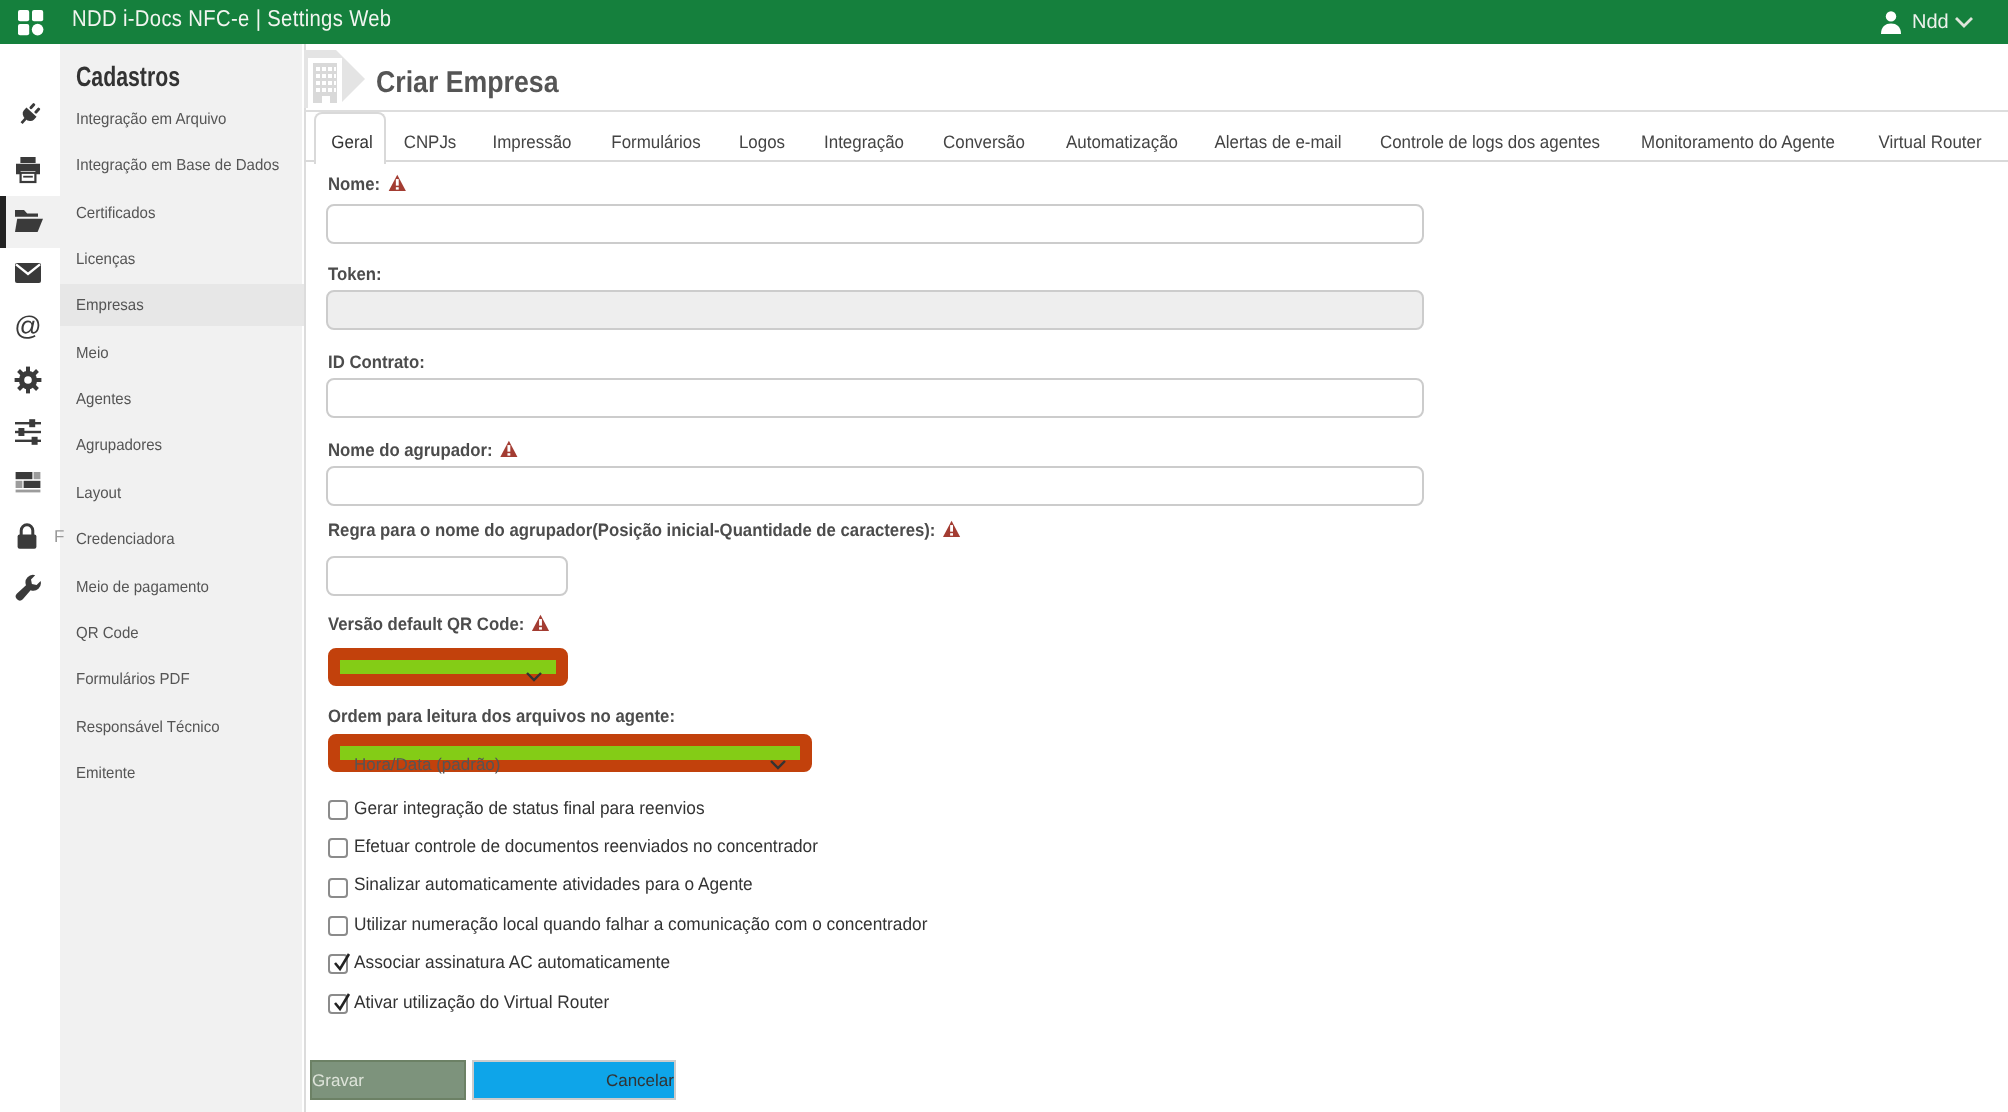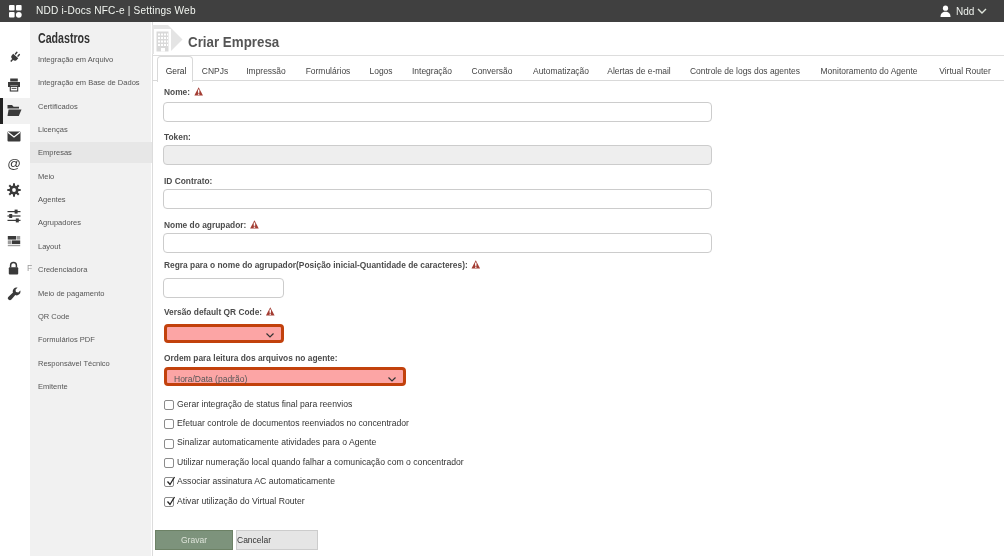--- a/index.html
+++ b/index.html
@@ -1,48 +1,48 @@
 <!DOCTYPE html>
 <html><head>
 <meta charset="utf-8">
 <style>
 *{margin:0;padding:0;box-sizing:border-box}
 html,body{width:1004px;height:556px;overflow:hidden;background:#fff;
 font-family:"Liberation Sans",sans-serif;-webkit-font-smoothing:antialiased}
 #app{position:relative;width:1004px;height:556px}
 .abs{position:absolute}
 
-#topbar{left:0;top:0;width:1004px;height:22px;background:#404040}
+#topbar{left:0;top:0;width:1004px;height:22px;background:#15803d}
 #topbar .title{left:36px;top:3.5px;font-size:11.5px;color:#f2f5f0;letter-spacing:.2px;transform-origin:left center;transform:scaleX(.88);white-space:nowrap}
 
 #strip{left:0;top:22px;width:30px;height:534px;background:#fff}
 #panel{left:30px;top:22px;width:121px;height:534px;background:#f1f1f1}
 #panel h1{position:absolute;left:8px;top:7.5px;font-size:14px;color:#333;font-weight:bold;transform-origin:left center;transform:scaleX(.76);white-space:nowrap}
 .mitem{position:absolute;left:8px;font-size:8px;color:#555;white-space:nowrap;transform-origin:left center;transform:scaleX(.94)}
 #hl-emp{position:absolute;left:0;top:120px;width:122.5px;height:21px;background:#e7e7e7}
 #hl-strip{left:0;top:98px;width:30px;height:26px;background:#f1f1f1;border-left:3px solid #222}
 
 #hline{left:152px;top:54.5px;width:852px;height:1px;background:#ddd}
 #tabline{left:152px;top:80px;width:852px;height:1px;background:#d9d9d9}
 #hdr-title{left:188px;top:33px;font-size:15px;font-weight:bold;color:#555;transform-origin:left center;transform:scaleX(.89);white-space:nowrap}
 .tab{position:absolute;top:66px;font-size:9px;color:#444;transform-origin:left center;transform:scaleX(.94) translateX(-50%);white-space:nowrap}
 #tab-active{left:157px;top:56px;width:36px;height:26px;background:#fff;border:1px solid #d9d9d9;border-bottom:none;border-radius:4px 4px 0 0}
 
 .lbl{position:absolute;left:164px;font-size:9px;font-weight:bold;color:#4c4c4c;white-space:nowrap;transform-origin:left center;transform:scaleX(.93)}
 .inp{position:absolute;left:163px;width:549px;height:20px;background:#fff;border:1px solid #ccc;border-radius:4px}
 .inp.dis{background:#eeeeee}
-.sel{position:absolute;left:164px;background:#fca5a5;border:3px solid #c2410c;border-radius:4px}
+.sel{position:absolute;left:164px;background:#84cc16;border:6px solid #c2410c;border-radius:4px}
 .chk{position:absolute;left:164px;width:10px;height:10px;background:#fff;border:1px solid #8b8b8b;border-radius:2px}
 .cbl{position:absolute;left:177px;font-size:9px;color:#333;white-space:nowrap;transform-origin:left center;transform:scaleX(.96)}
 .warn{display:inline-block;vertical-align:-1px;margin-left:1px}
 
 #btn-g{left:155px;top:530px;width:78px;height:20px;background:#7d937c;border:1px solid #6c8165;
- color:#dde3d9;font-size:8.5px;text-align:center;line-height:18px}
-#btn-c{left:236px;top:530px;width:82px;height:20px;background:#e5e5e5;border:1px solid #ccc;
- color:#333;font-size:8.5px;text-align:left;line-height:18px}
+ color:#dde3d9;font-size:8.5px;text-align:left;line-height:18px}
+#btn-c{left:236px;top:530px;width:102px;height:20px;background:#0ea5e9;border:1px solid #ccc;
+ color:#333;font-size:8.5px;text-align:right;line-height:18px}
 .ico{position:absolute;left:7px}
 </style>
 </head>
 <body>
 <div id="app">
 
 <div class="abs" id="strip"></div>
 <div class="abs" id="hl-strip"></div>
 
 <div class="abs" id="panel">

